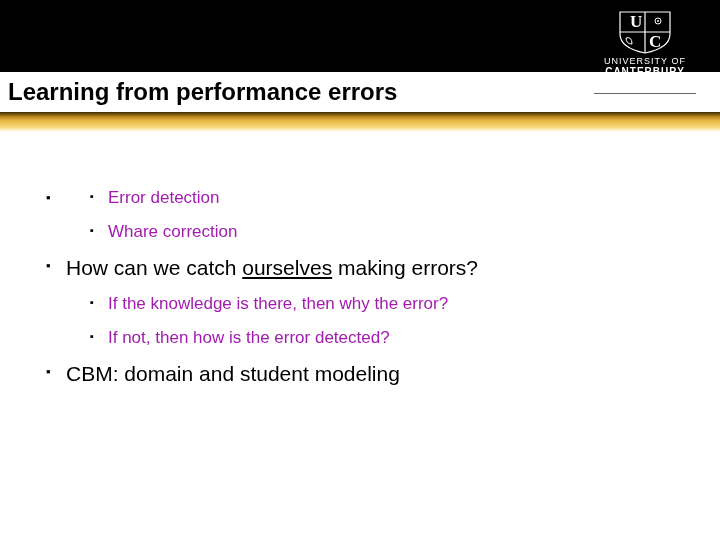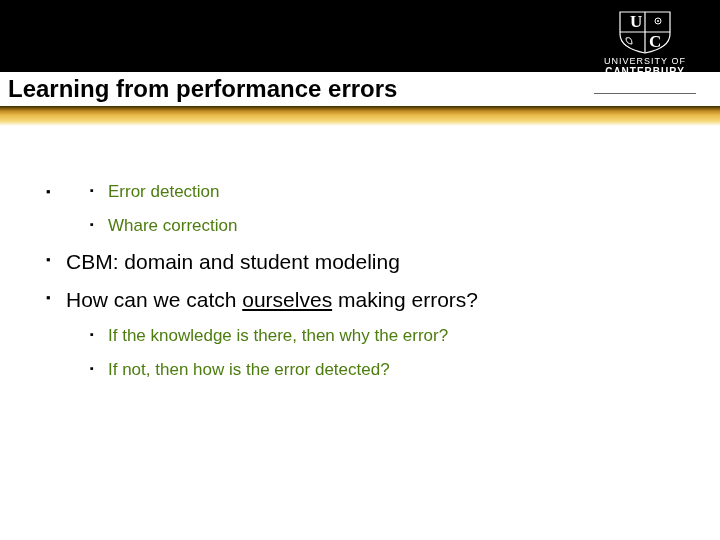--- a/index.html
+++ b/index.html
@@ -1,27 +1,27 @@
 <!DOCTYPE html>
 <html><head>
 <meta charset="utf-8">
 <style>
   * { margin: 0; padding: 0; box-sizing: border-box; }
   html, body { width: 720px; height: 540px; font-family: Verdana, Geneva, sans-serif; background: #fff; overflow: hidden; }
   .slide { width: 720px; height: 540px; position: relative; }
   .top-band { height: 72px; background: #000; }
-  .title-band { height: 34px; background: #fff; display: flex; align-items: center; padding-left: 8px; }
+  .title-band { height: 40px; background: #fff; display: flex; align-items: center; padding-left: 8px; }
   .title-band h1 { font-size: 24px; font-weight: bold; color: #000; }
   .grad-band { height: 20px; background: linear-gradient(to bottom, #3a2a00 0%, #c08a20 25%, #e8b848 45%, #f6d878 75%, #fff 100%); }
   .content { padding: 42px 36px 0 36px; }
   .content ul { list-style: none; }
   .lvl1 > li { margin-bottom: 14px; font-size: 21px; color: #000; position: relative; padding-left: 30px; }
   .lvl1 > li::before { content: "▪"; position: absolute; left: 10px; top: 2px; font-size: 13px; color: #000; }
   .lvl2 { margin-top: 14px; margin-left: 16px; }
-  .lvl2 > li { margin-bottom: 14px; font-size: 17px; color: #4d7c0f; position: relative; padding-left: 26px; }
+  .lvl2 > li { margin-bottom: 14px; font-size: 17px; color: #a21caf; position: relative; padding-left: 26px; }
   .lvl2 > li::before { content: "▪"; position: absolute; left: 8px; top: 2px; font-size: 11px; color: #000; }
   .underline { text-decoration: underline; }
   .logo-wrap { position: absolute; right: 8px; top: 10px; width: 134px; text-align: center; color: #fff; }
   .logo-shield { width: 54px; height: 44px; margin: 0 auto 2px auto; position: relative; }
   .logo-wrap .uc { font-size: 24px; font-weight: bold; letter-spacing: 0px; line-height: 1; }
   .logo-wrap .univ { font-size: 9px; letter-spacing: 1px; margin-top: 2px; }
   .logo-wrap .cant { font-size: 10px; font-weight: bold; letter-spacing: 1px; }
   .logo-wrap .maori { font-size: 6.5px; font-style: italic; margin-top: 2px; }
   .logo-wrap .nz { font-size: 5px; letter-spacing: 1px; margin-top: 1px; border-top: 0.5px solid #666; padding-top: 1px; display: inline-block; }
 </style>
@@ -55,23 +55,23 @@
   </div>
 
   <div class="content">
     <ul class="lvl1">
       <li>
         <ul class="lvl2">
           <li>Error detection</li>
           <li>Whare correction</li>
         </ul>
       </li>
-      <li>CBM: domain and student modeling</li>
       <li>
         <span>How can we catch </span><span class="underline">ourselves</span><span> making errors?</span>
         <ul class="lvl2">
           <li>If the knowledge is there, then why the error?</li>
           <li>If not, then how is the error detected?</li>
         </ul>
       </li>
+      <li>CBM: domain and student modeling</li>
     </ul>
   </div>
 </div>
 
 </body></html>

